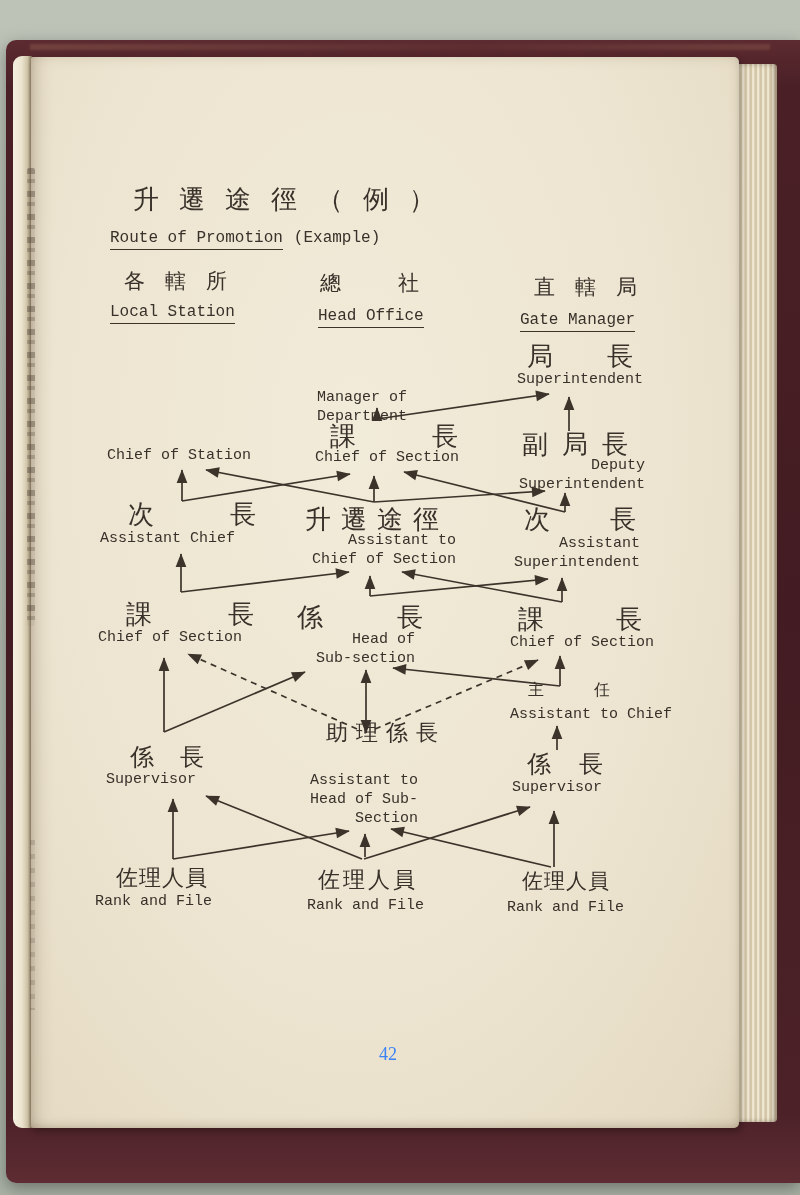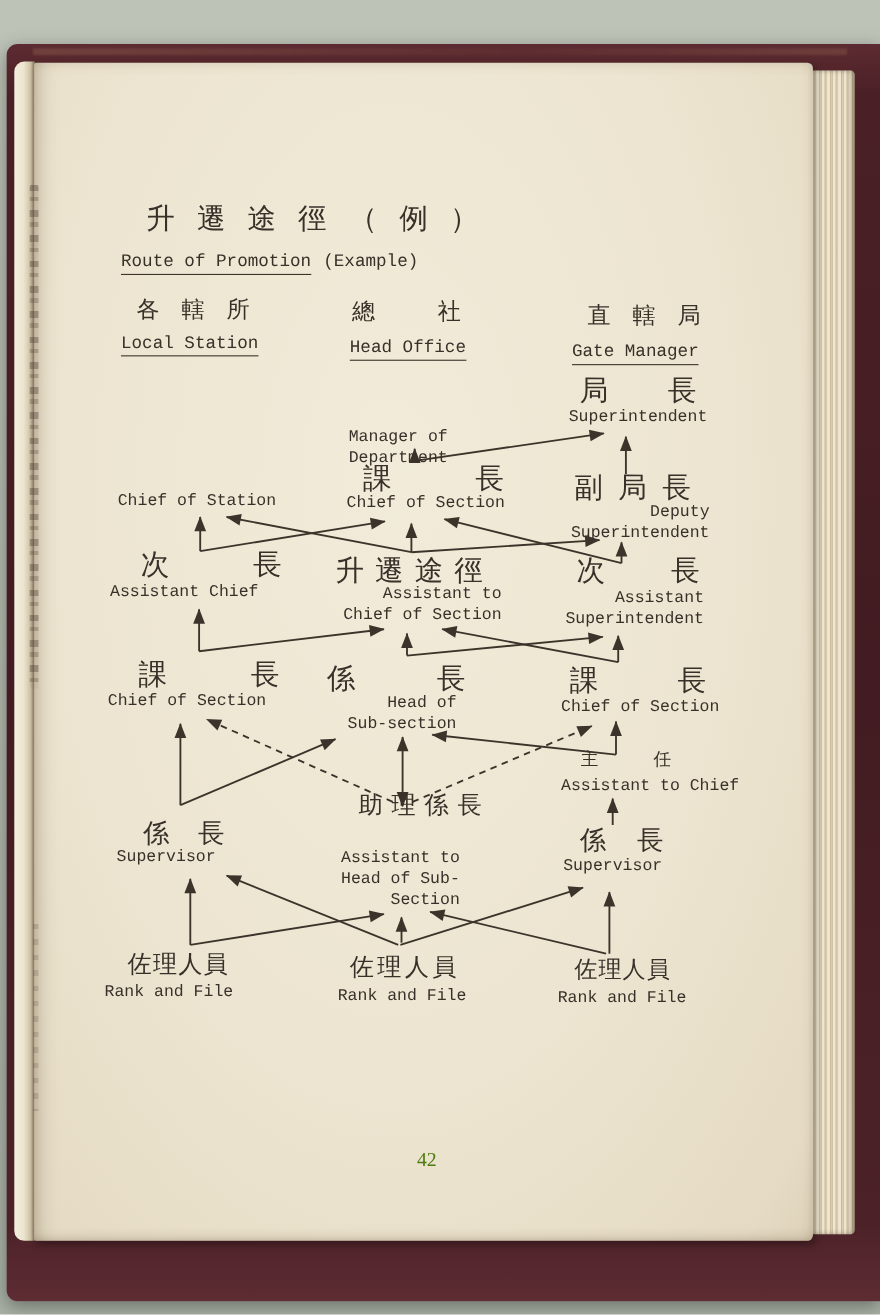--- a/index.html
+++ b/index.html
@@ -43,21 +43,21 @@
   .t{position:absolute;color:#38312a;white-space:nowrap;}
   .ja{font-family:"DejaVu Sans",sans-serif;font-size:26px;line-height:1.1;}
   .en{font-family:"Liberation Mono","DejaVu Sans Mono",monospace;font-size:15px;line-height:19px;text-align:right;}
   .lines span{display:block;}
   .u{border-bottom:1.6px solid #3c342b;padding-bottom:2px;}
   .title-ja{font-size:26px;letter-spacing:20px;}
   .subtitle{font-size:16px;}
   .subtitle .rest{margin-left:11px;}
   .colh-ja{font-size:21px;}
   .colh-en{font-size:16px;}
-  .pagenum{font-family:"Liberation Serif","DejaVu Serif",serif;font-size:18px;color:#4d7c0f;}
+  .pagenum{font-family:"Liberation Serif","DejaVu Serif",serif;font-size:18px;color:#3b82f6;}
 </style>
 </head>
 <body>
 
 <div id="canvas">
   <div class="cover"></div>
   <div class="cover-top-sheen"></div>
   <div class="facing-page"></div>
   <div class="page-stack"></div>
   <div class="page"></div>

